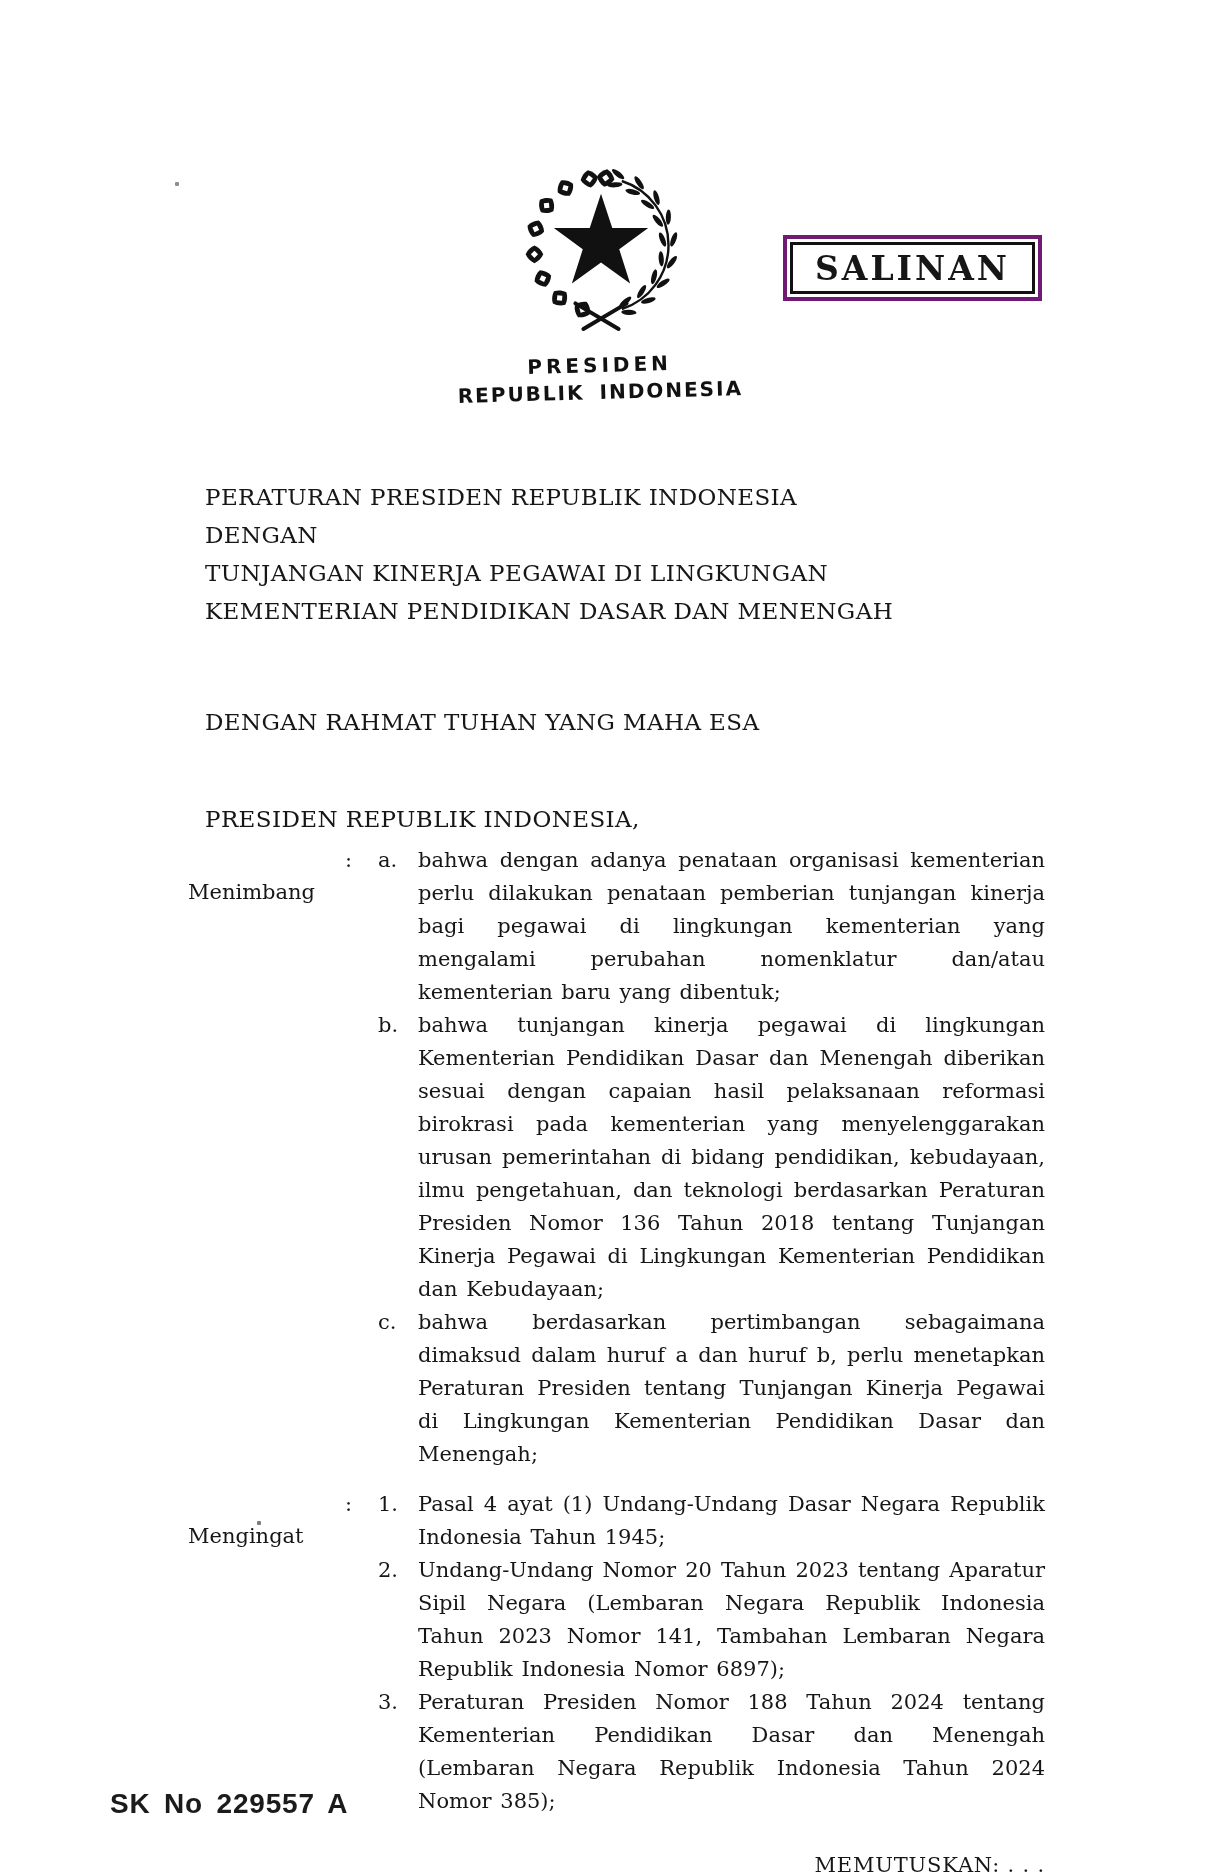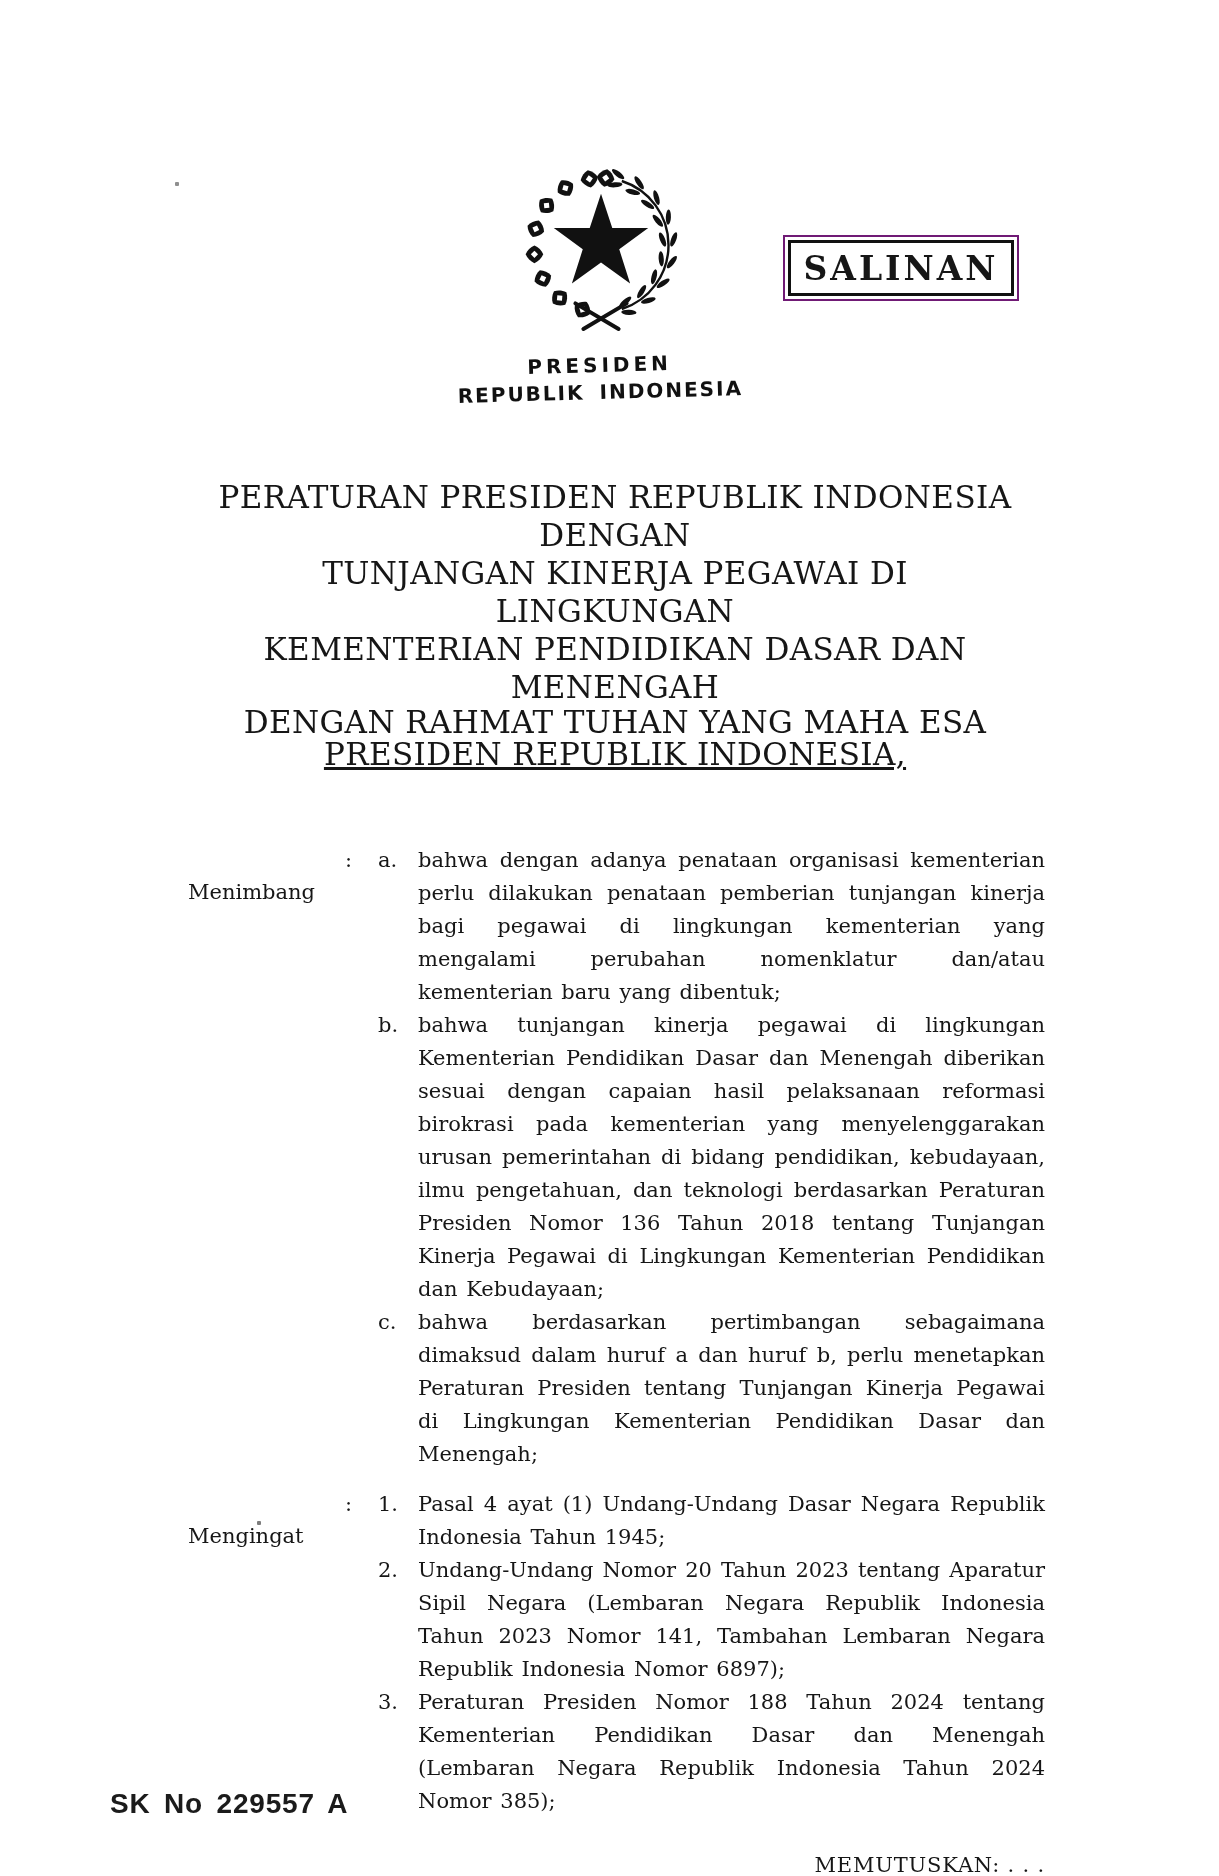--- a/index.html
+++ b/index.html
@@ -10,46 +10,46 @@
     background:#ffffff;
     color:#161616;
     font-family:"DejaVu Serif", serif;
     overflow:hidden;
   }
   
   .emblem{position:absolute;left:505px;top:158px;width:192px;height:198px;}
   .emblem svg{width:100%;height:100%;}
   
   .stamp-outer{
-    position:absolute;left:783px;top:235px;width:236px;height:66px;
-    border:2px solid #701a75;background:#fff;
+    position:absolute;left:783px;top:235px;width:259px;height:66px;
+    border:4px solid #701a75;background:#fff;
     box-sizing:border-box;padding:3px;
   }
   .stamp-inner{
     width:100%;height:100%;border:3px solid #111;box-sizing:border-box;
     display:flex;align-items:center;justify-content:center;
     font-family:"DejaVu Serif", serif;font-weight:bold;font-size:33px;
     letter-spacing:3px;
   }
   
   .letterhead{
     position:absolute;left:350px;top:352px;width:500px;
     text-align:center;transform:rotate(-1.6deg);
     font-family:"DejaVu Sans", sans-serif;font-weight:bold;color:#111;
   }
   .letterhead .lh1{font-size:20px;letter-spacing:4px;line-height:27px;}
   .letterhead .lh2{font-size:20px;letter-spacing:2px;line-height:27px;word-spacing:6px;}
   
   .centerblock{
-    position:absolute;left:205px;width:820px;text-align:center;
-    font-size:31px;line-height:38px;letter-spacing:0.4px;
+    position:absolute;left:205px;width:820px;
+    font-size:23px;line-height:38px;letter-spacing:0.4px;
   }
   .title-block{top:478px;}
   .invocation-block{top:703px;}
-  .authority-block{top:735px;text-decoration:underline;}
+  .authority-block{top:800px;}
   
   .body-block{
     position:absolute;left:188px;top:844px;width:857px;
     font-size:21px;line-height:33px;
   }
   .section{
     display:grid;
     grid-template-columns:157px 33px 40px 1fr;
     align-items:start;
   }

